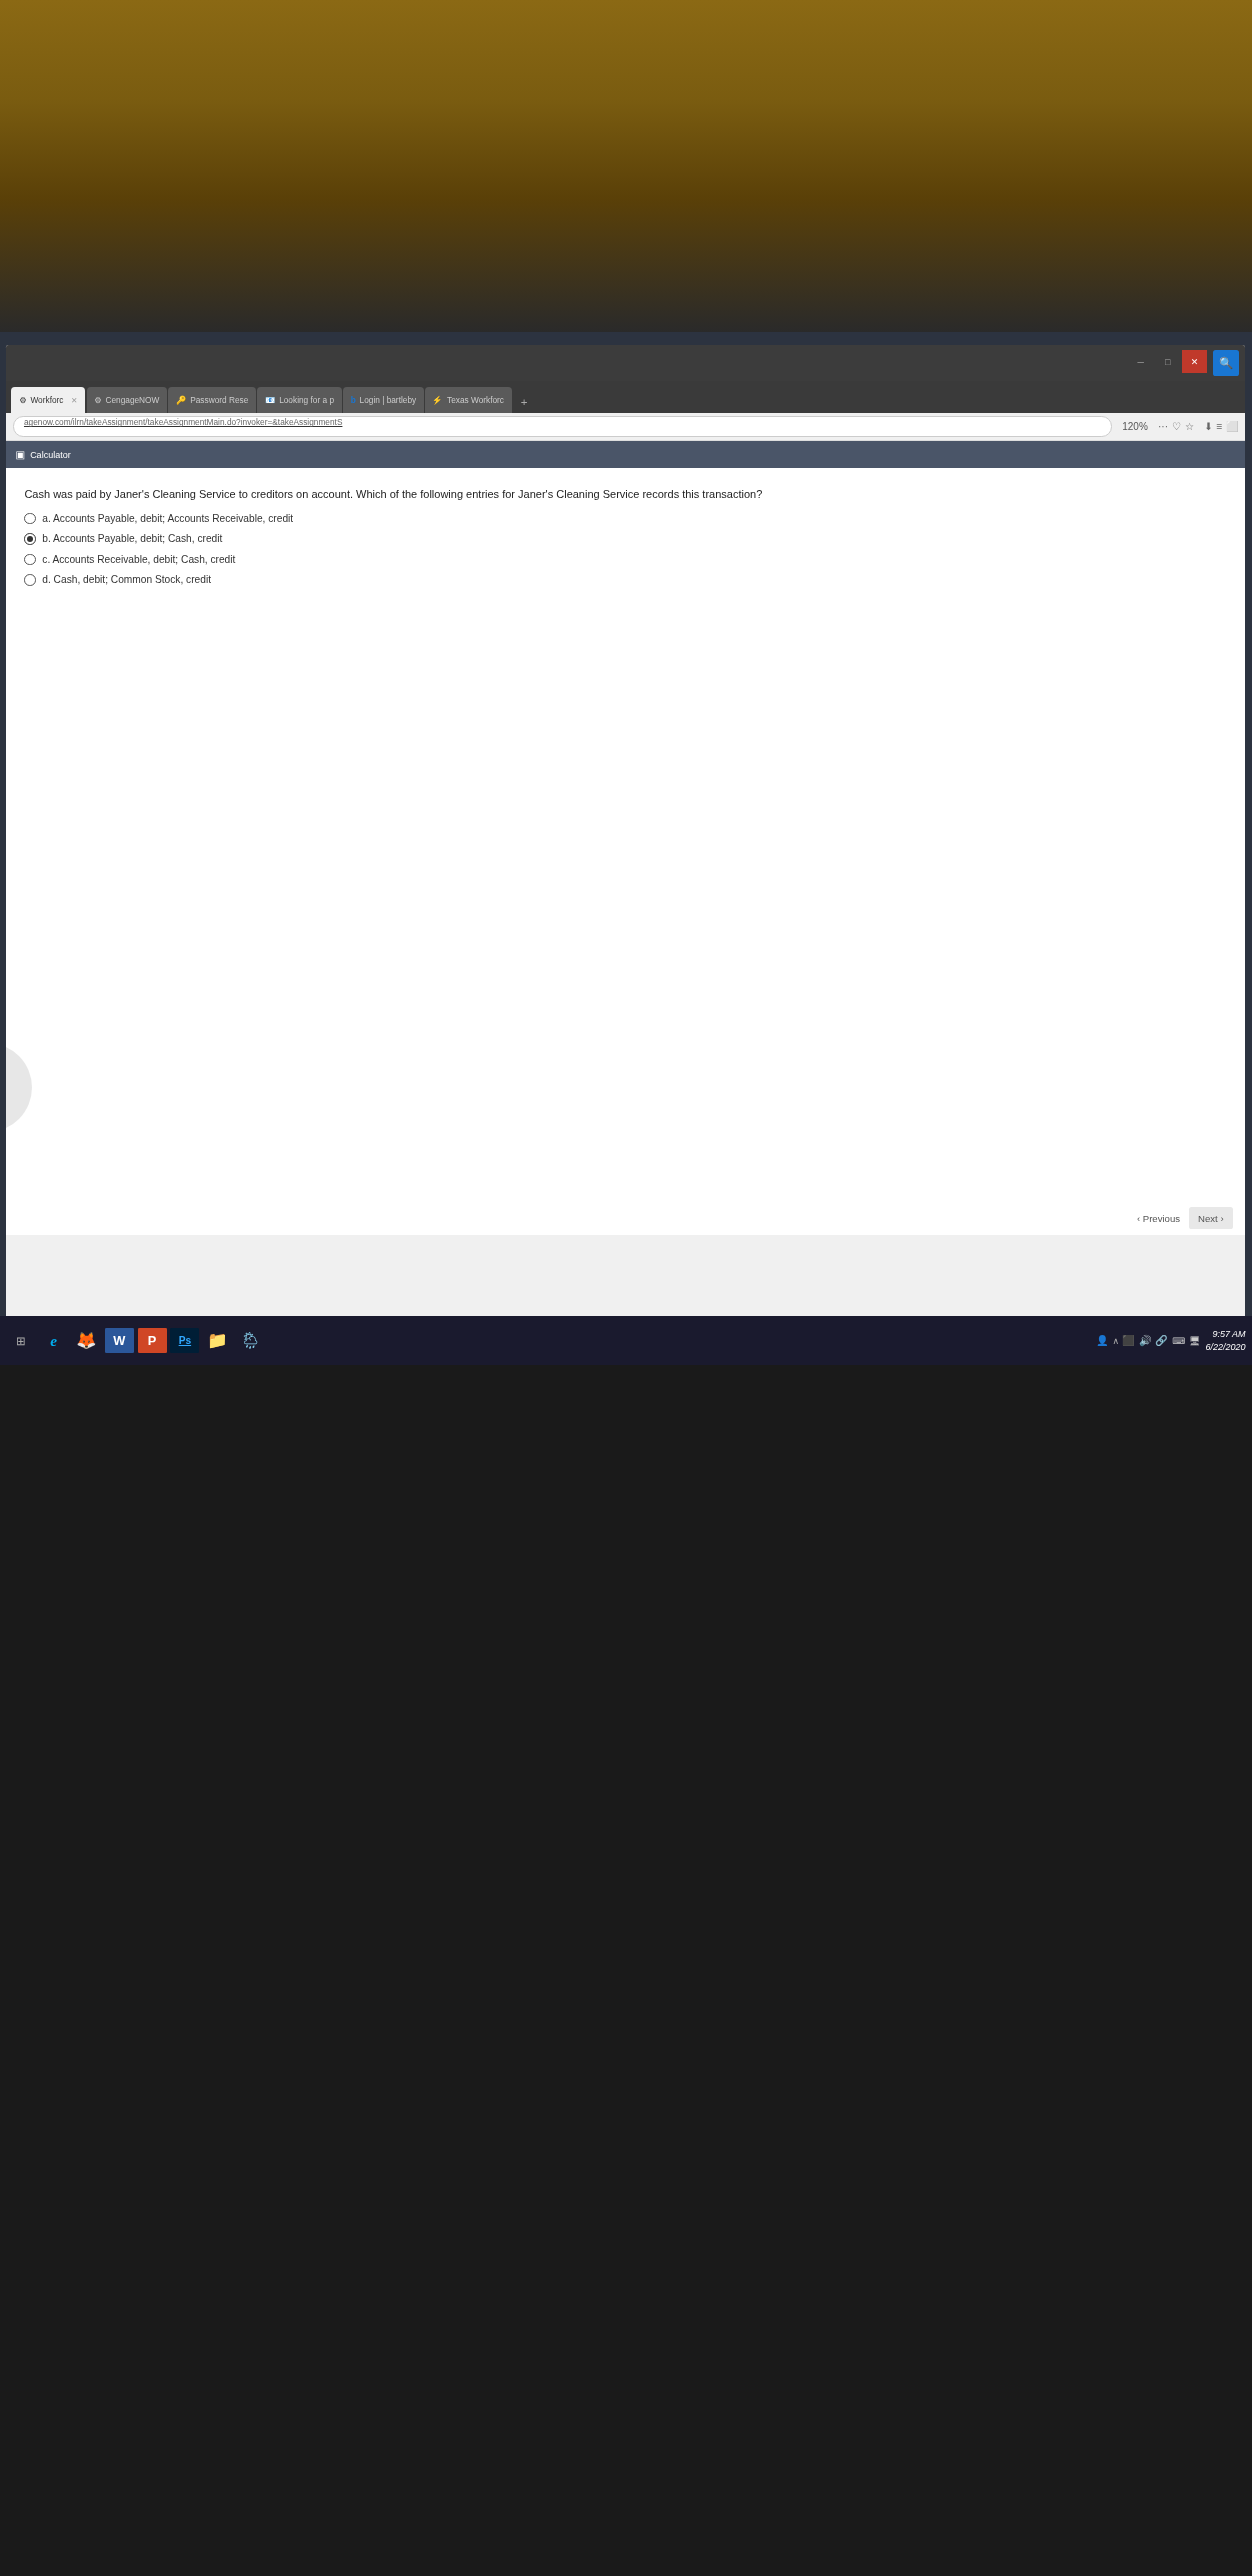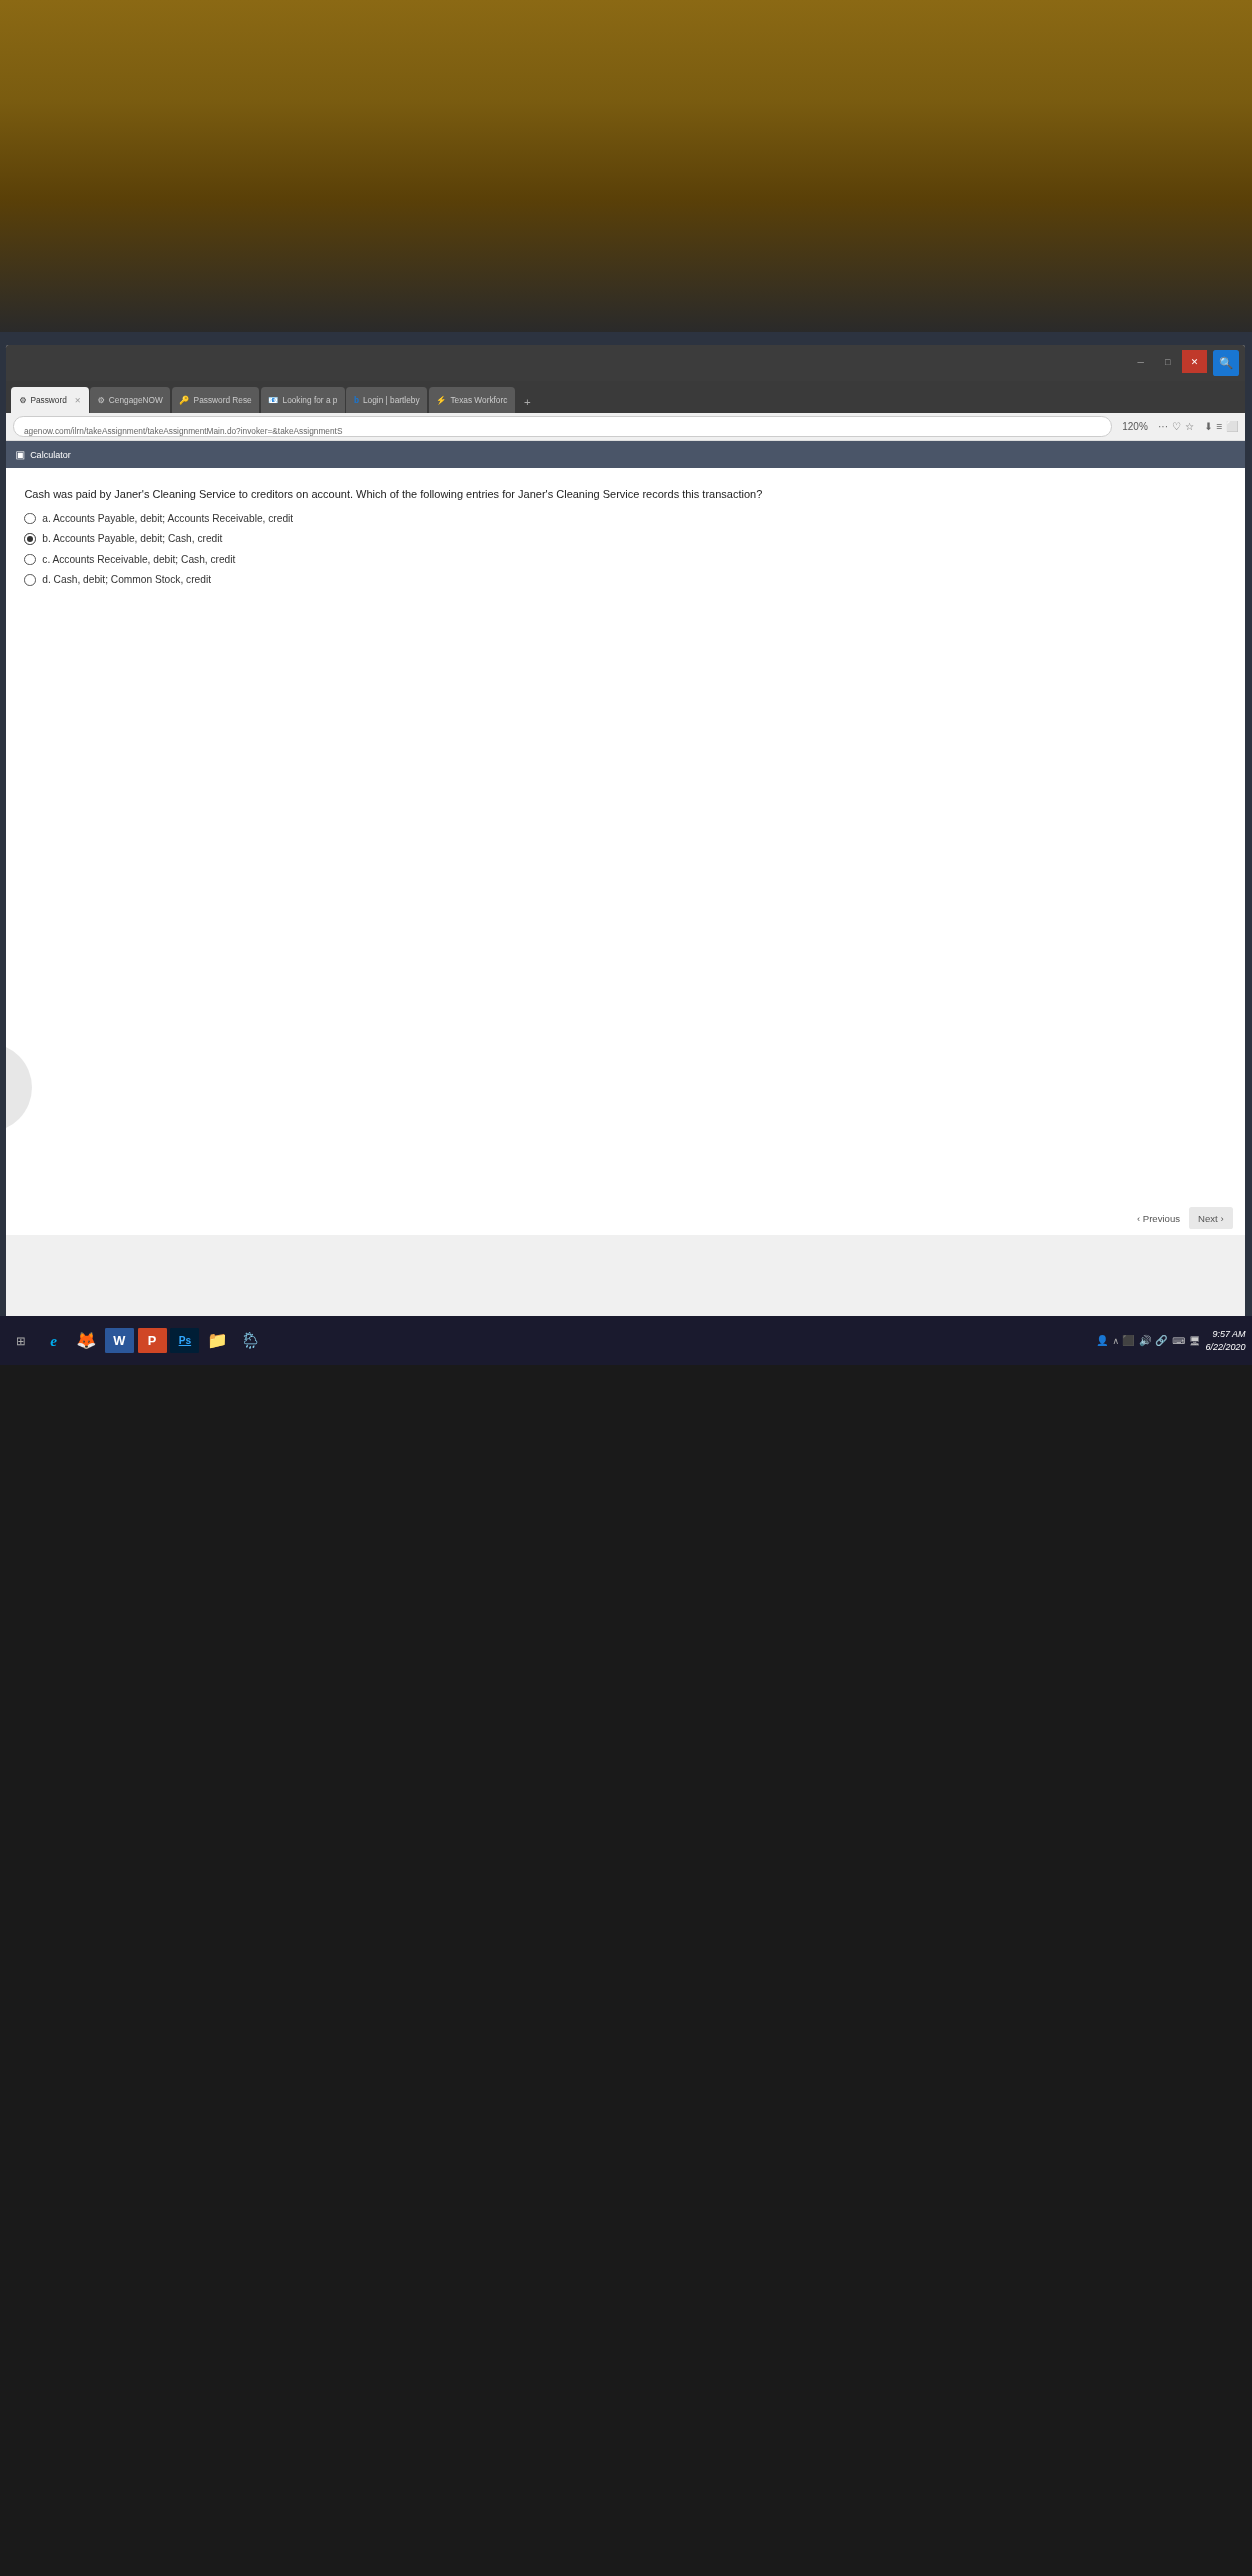--- a/index.html
+++ b/index.html
@@ -137,22 +137,23 @@
     .address-input {
       flex: 1;
       height: 20.4px;
       background: white;
       border: 0.6px solid #ccc;
       border-radius: 10.2px;
       padding: 0 10.2px;
       font-size: 8.3px;
       color: #333;
       display: flex;
-      align-items: flex-end;
+      align-items: flex-start;
       gap: 5.1px;
+      text-decoration: underline;
     }
 
     .zoom-indicator {
       font-size: 10px;
       color: #555;
       padding: 0 5.1px;
       white-space: nowrap;
     }
 
     .address-icons {
@@ -383,21 +384,21 @@
       <div class="win-ctrl">─</div>
       <div class="win-ctrl">□</div>
       <div class="win-ctrl close">✕</div>
     </div>
     <div class="browser-search-icon">🔍</div>
   </div>
 
   <div class="tabs-bar">
     <div class="tab active">
       <span>⚙</span>
-      <span>Password</span>
+      <span>Workforc</span>
       <span class="tab-close">✕</span>
     </div>
     <div class="tab">
       <span>⚙</span>
       <span>CengageNOW</span>
     </div>
     <div class="tab">
       <span>🔑</span>
       <span>Password Rese</span>
     </div>

